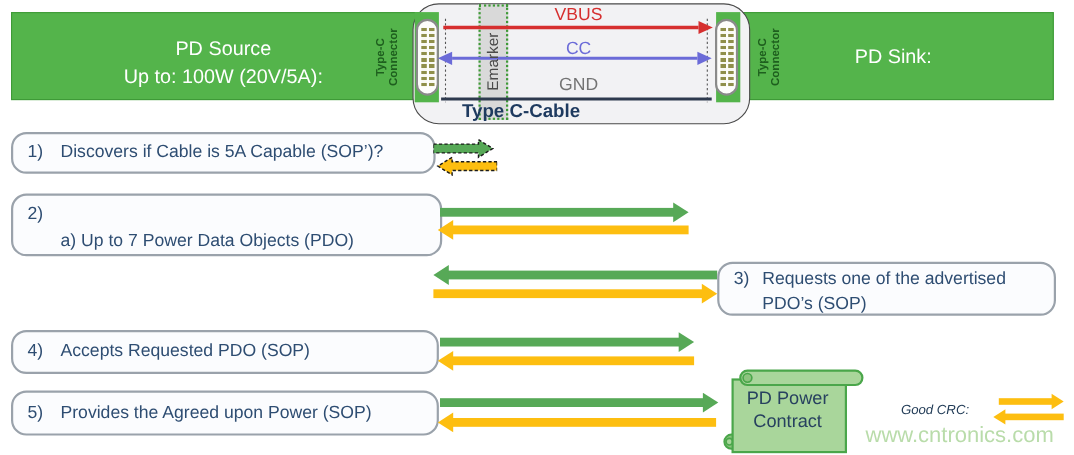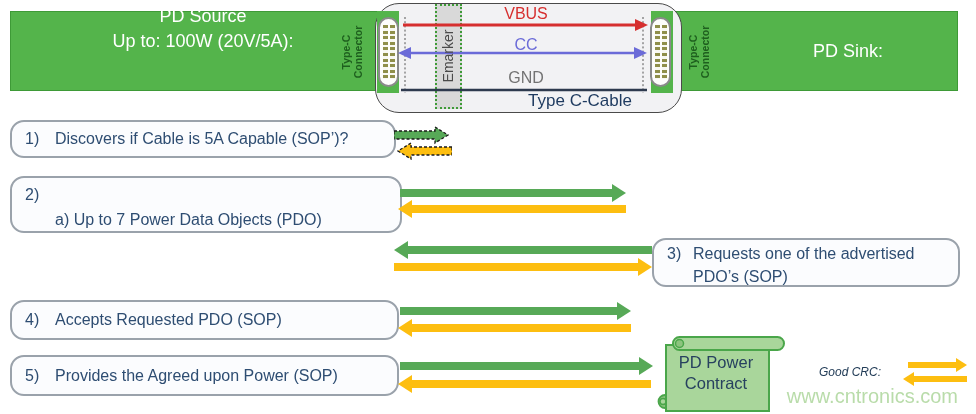--- a/index.html
+++ b/index.html
@@ -3,22 +3,22 @@
 <meta charset="utf-8">
 <style>
   html,body{margin:0;padding:0;background:#fff;}
   .stage{position:relative;width:976px;height:414px;background:#ffffff;overflow:hidden;
          font-family:"Liberation Sans",sans-serif;}
 
   
   .banner{position:absolute;left:10px;top:11px;width:948px;height:80px;
           background:#54b44b;border:1px solid #3e9a37;box-sizing:border-box;}
   .banner-text{position:absolute;color:#ffffff;text-align:center;}
-  .banner-text.src{left:28px;top:4px;width:350px;font-size:18px;line-height:25px;}
-  .banner-text.sink{left:748px;top:41px;width:200px;font-size:18px;}
+  .banner-text.src{left:28px;top:32px;width:350px;font-size:18px;line-height:25px;}
+  .banner-text.sink{left:712px;top:41px;width:200px;font-size:18px;}
 
   .vlabel{position:absolute;width:76px;height:34px;transform:rotate(-90deg);
           font-size:10.5px;font-weight:bold;color:#1e5f1e;text-align:center;line-height:12px;
           display:flex;flex-direction:column;justify-content:center;}
   .vlabel.l{left:314px;top:35px;}
   .vlabel.r{left:661px;top:35px;}
 
   
   .cable-box{position:absolute;left:375px;top:3px;width:307px;height:110px;
              background:#f2f2f4;border:1.5px solid #4a4a4a;border-radius:24px;box-sizing:border-box;}
@@ -32,22 +32,22 @@
            background:repeating-linear-gradient(to bottom,#8f8f4a 0 3px,#f8f8f2 3px 5.6px);}
   .emarker-box{position:absolute;left:435px;top:4px;width:27px;height:105px;
                background:#d9d9d9;border:2px dotted #3e9a37;box-sizing:border-box;}
   .emarker-text{position:absolute;left:399px;top:47px;width:100px;height:18px;
                 transform:rotate(-90deg);font-size:14px;color:#4a4a4a;text-align:center;}
   .cable-svg{position:absolute;left:375px;top:3px;}
   .sig-label{position:absolute;left:420px;width:212px;text-align:center;font-size:16px;}
   .sig-label.vbus{top:5px;color:#d62f2f;}
   .sig-label.cc{top:36px;color:#6b6bd8;}
   .sig-label.gnd{top:69px;color:#737373;}
-  .cable-label{position:absolute;left:420px;top:91px;width:212px;text-align:right;
-               font-size:17px;color:#1e3a5f;}
+  .cable-label{position:absolute;left:420px;top:91px;width:212px;text-align:left;
+               font-size:17px;color:#1e3a5f;font-weight:bold;}
 
   
   .step{position:absolute;background:#fbfcfe;border:2px solid #9aa2ab;border-radius:14px;
         color:#2e4d72;font-size:16px;box-sizing:border-box;display:flex;
         padding-left:13px;padding-right:8px;}
   .step .num{flex:none;width:30px;}
   .step.single{align-items:center;}
   .step.s1{left:10px;top:120px;width:386px;height:38px;}
   .step.s2{left:10px;top:176px;width:392px;height:57px;padding-top:4px;line-height:25px;}
   .step.s2 .ln2{}

